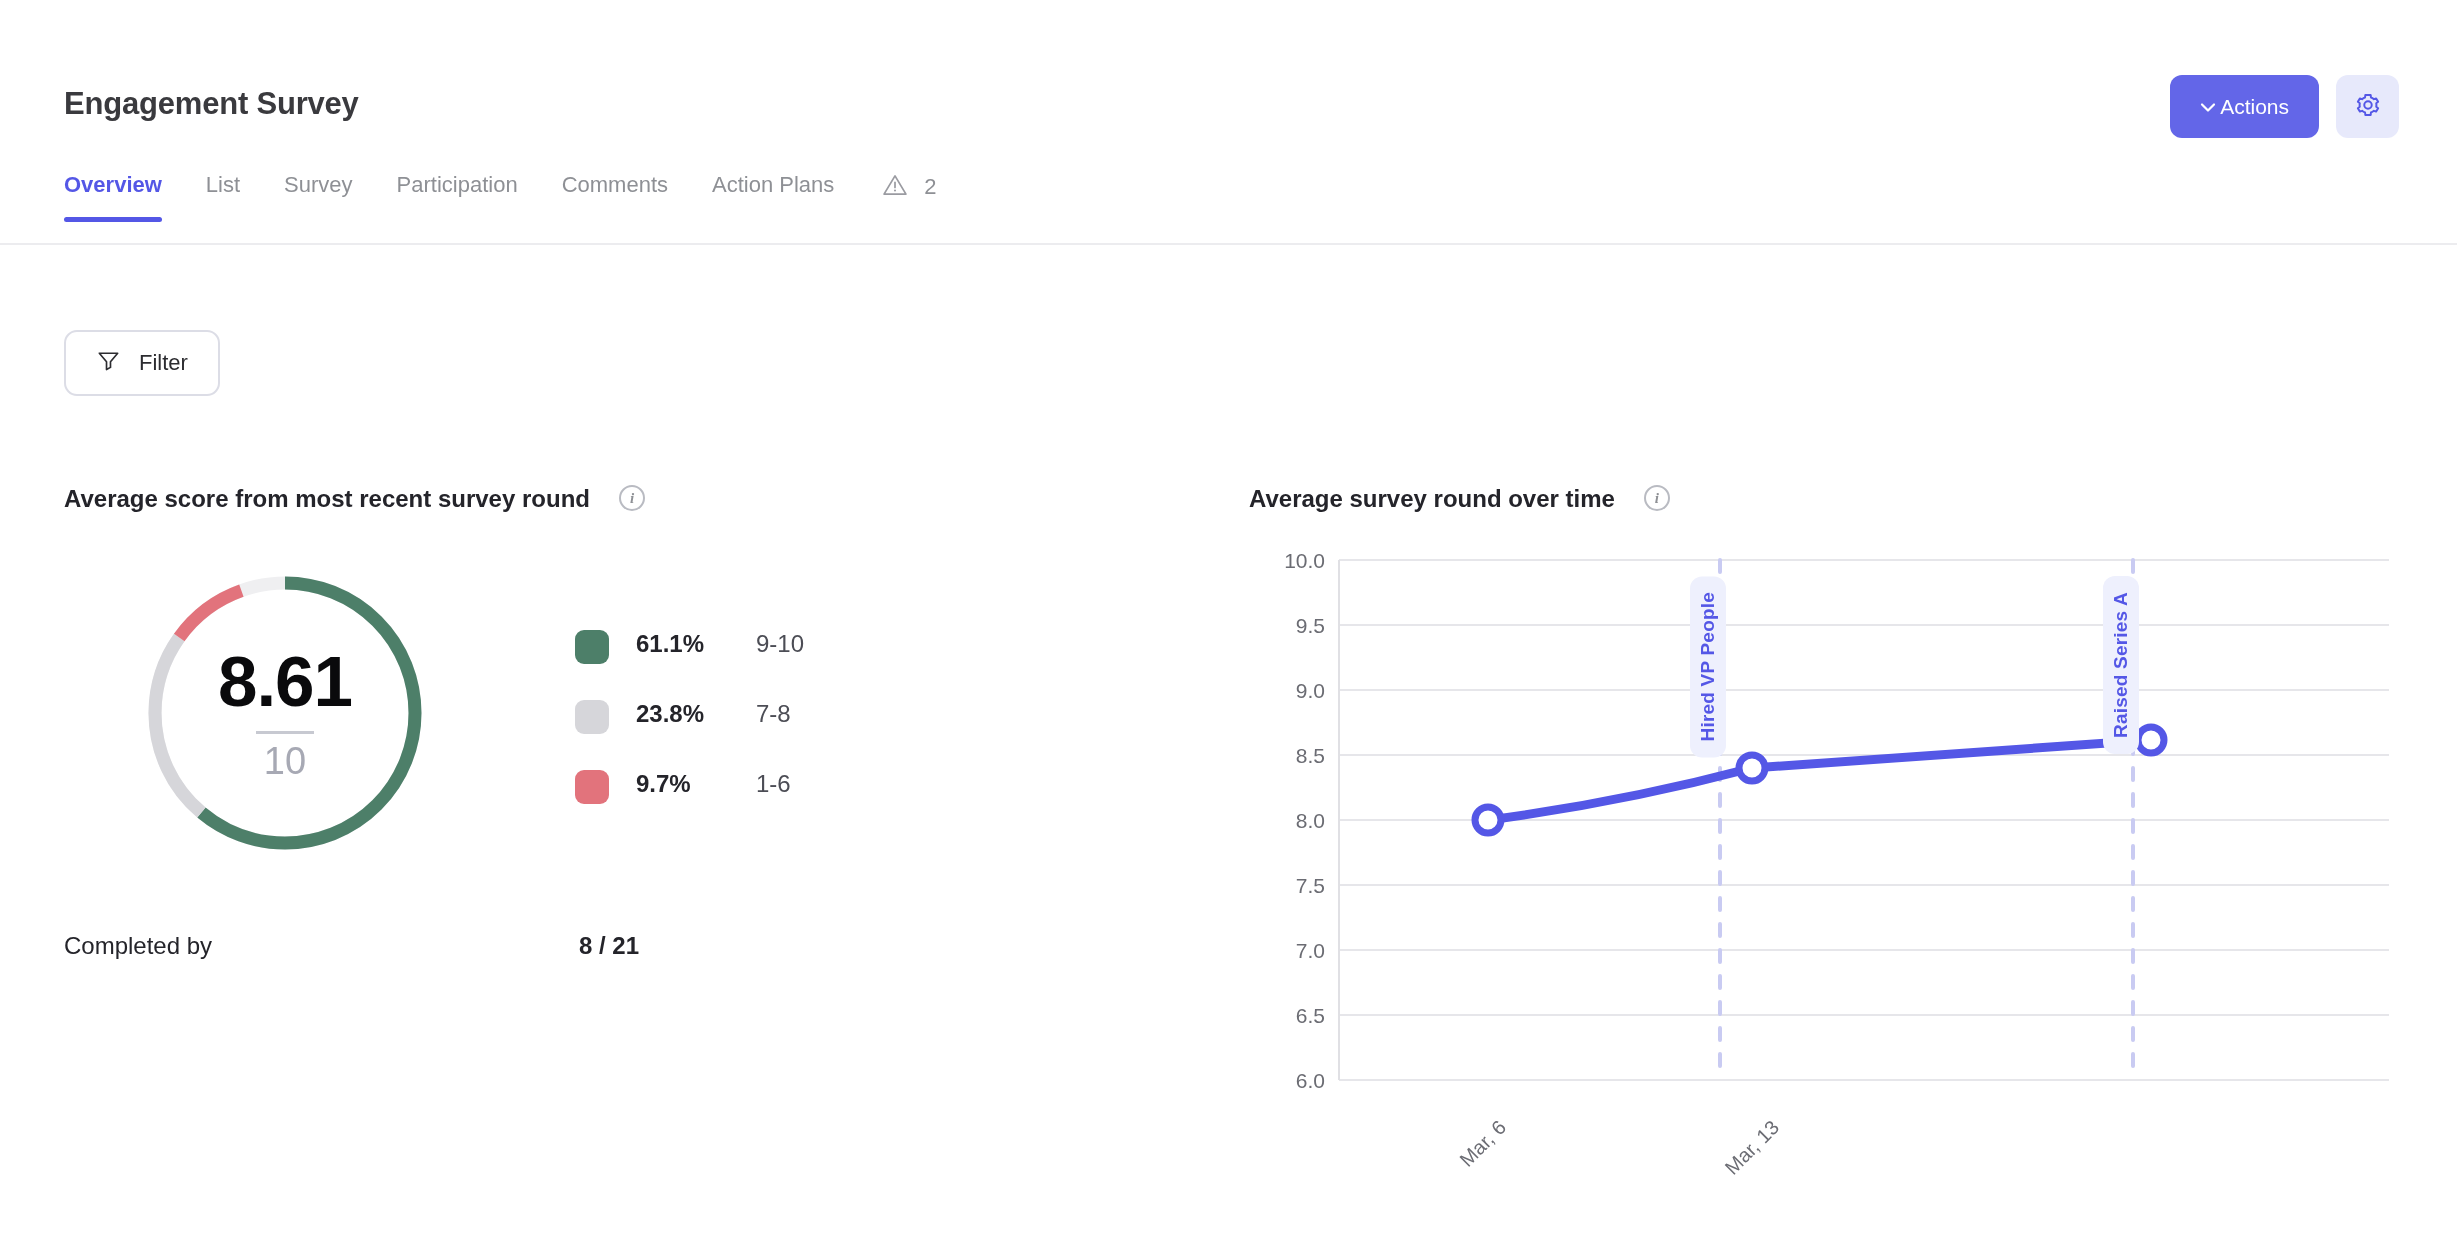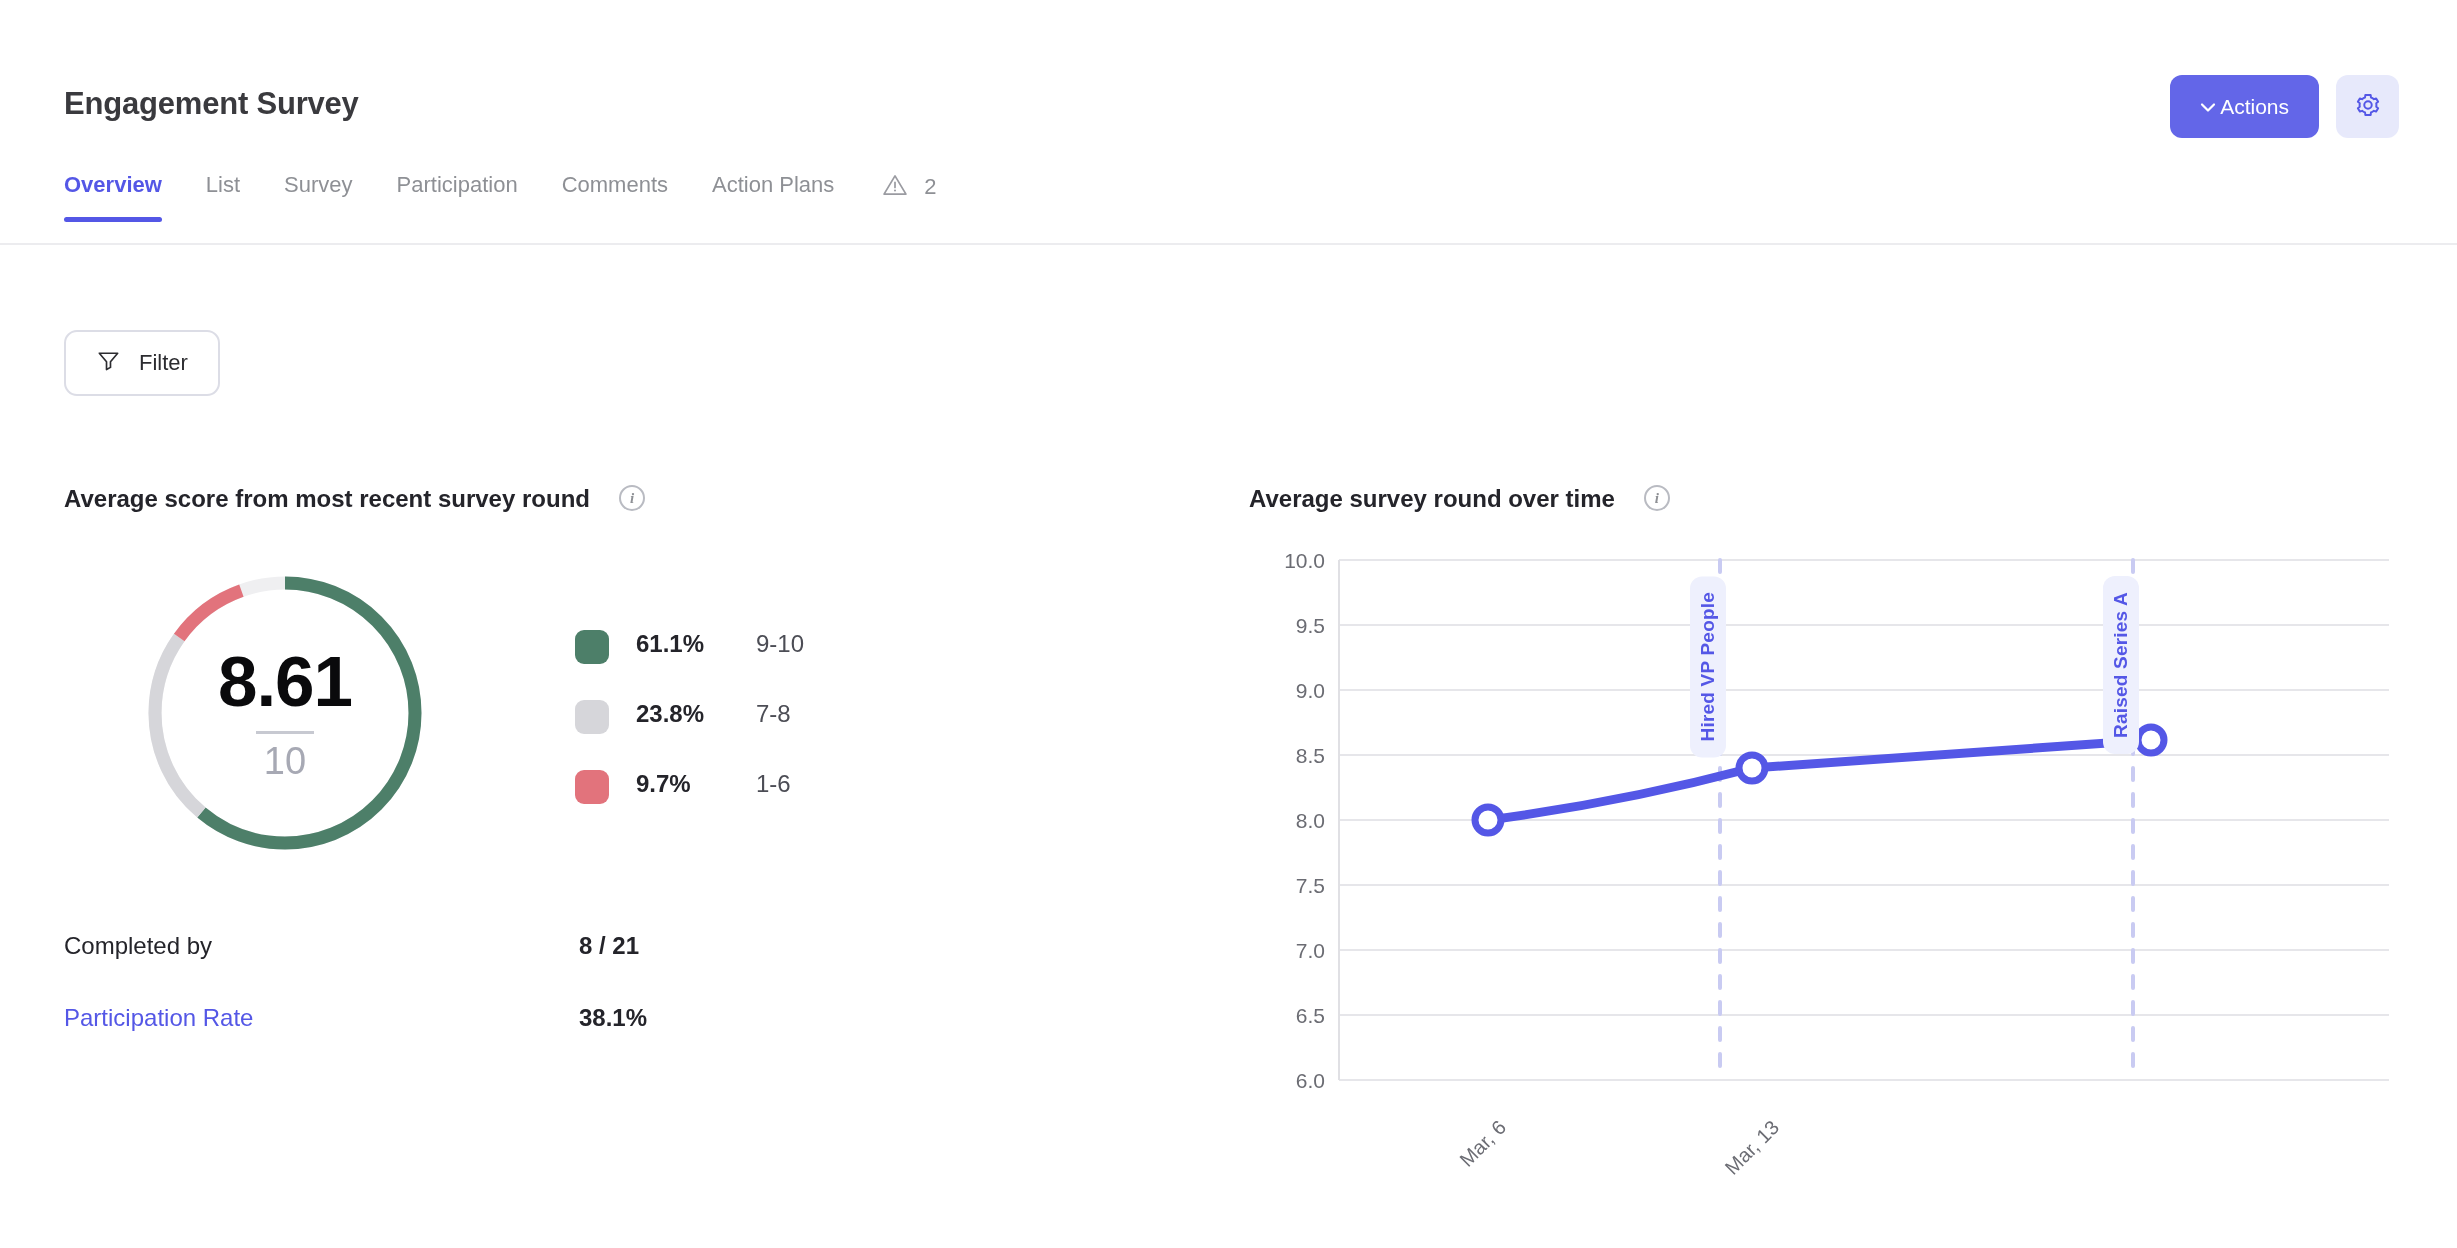--- a/index.html
+++ b/index.html
@@ -259,24 +259,20 @@
       <span class="legend-pct">9.7%</span>
       <span class="legend-label">1-6</span>
     </div>
   </div>
 
   <div class="stats">
     <div class="stat-row">
       <span class="stat-label">Completed by</span>
       <span class="stat-value">8 / 21</span>
     </div>
-    <div class="stat-row">
-      <span class="stat-label link">Participation Rate</span>
-      <span class="stat-value">38.1%</span>
-    </div>
   </div>
 
   <div class="section-head" id="time-head">
     <span>Average survey round over time</span>
     <span class="info-icon">i</span>
   </div>
 
   <div class="chart">
     <svg width="1140" height="600" viewBox="0 0 1140 600">
 

